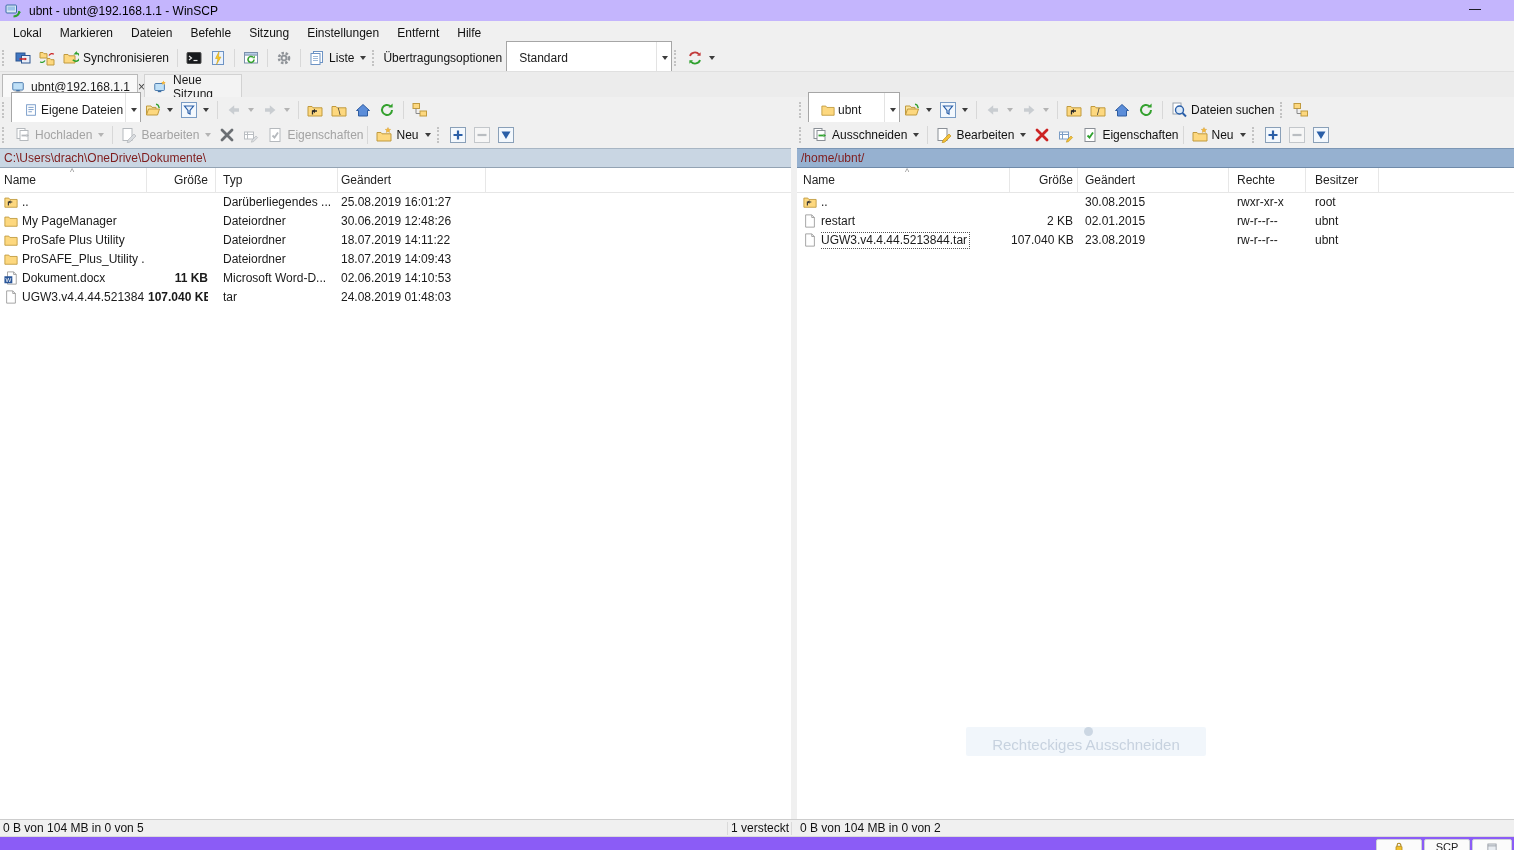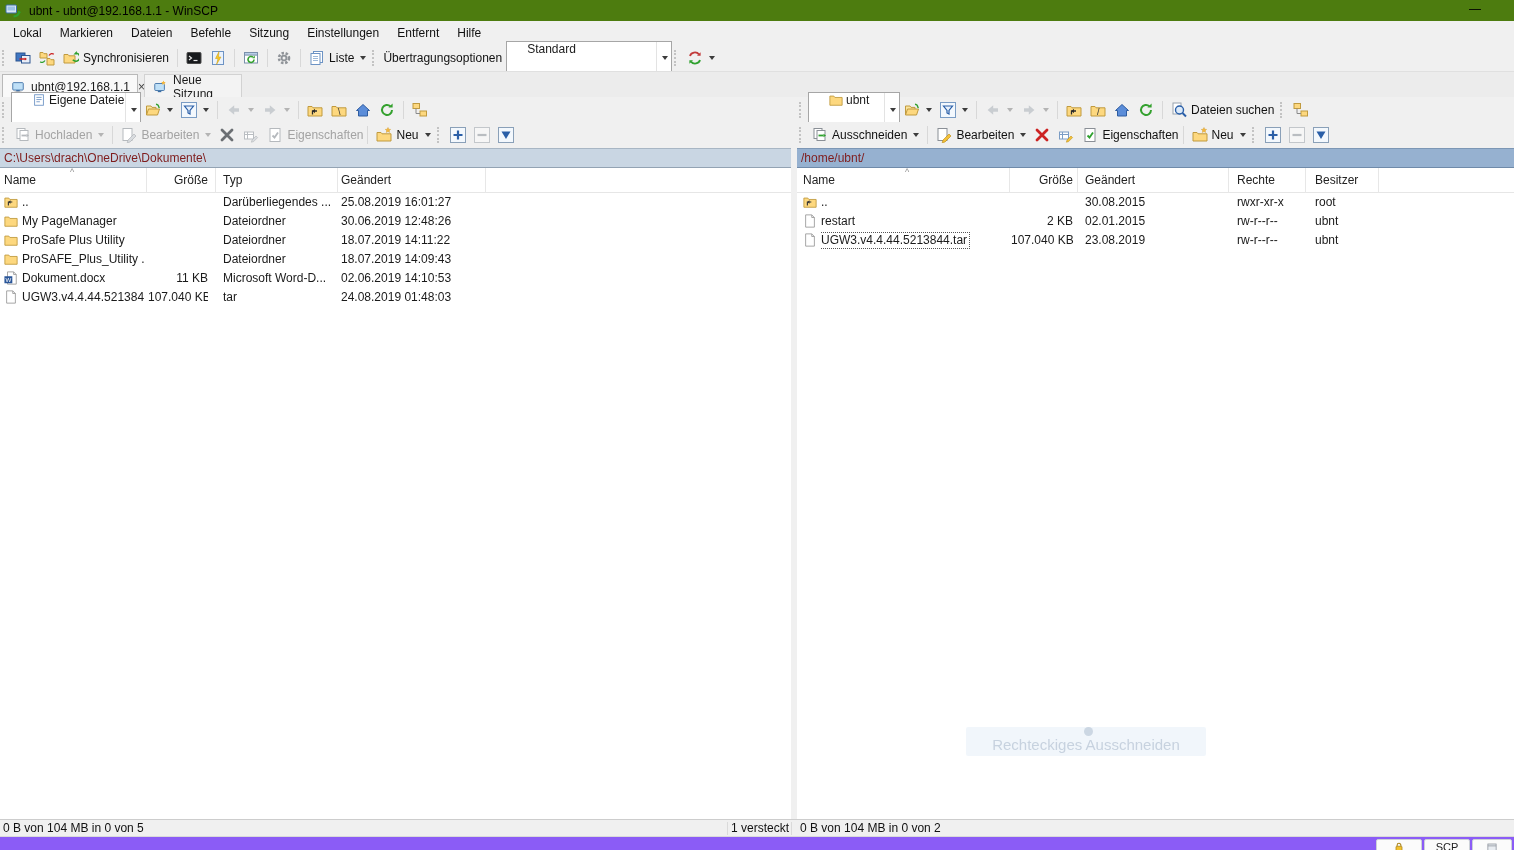--- a/index.html
+++ b/index.html
@@ -2,39 +2,39 @@
 <html><head>
 <meta charset="utf-8">
 <style>
   * { margin:0; padding:0; box-sizing:border-box; }
   html,body { width:1514px; height:850px; overflow:hidden; }
   body { position:relative; background:#fff; font-family:"Liberation Sans", sans-serif; font-size:12px; color:#1a1a1a; cursor:default; }
 
   .abs { position:absolute; }
 
   
-  #titlebar { left:0; top:0; width:1514px; height:21px; background:#4d7c0f; display:flex; align-items:center; }
+  #titlebar { left:0; top:0; width:1514px; height:21px; background:#c4b5fd; display:flex; align-items:center; }
   #titlebar .appicon { width:16px; height:16px; margin:0 8px 0 5px; }
   #titlebar .title { font-size:12px; color:#000; }
   #titlebar .min { position:absolute; right:24px; top:0; width:30px; height:20px; text-align:center; line-height:18px; color:#000; font-size:12px; }
 
   
   #menubar { left:0; top:21px; width:1514px; height:24px; background:#f0f0f0; display:flex; align-items:center; padding-left:4px; }
   #menubar .mitem { padding:0 9px; line-height:24px; color:#111; }
 
   
   #toolbar { left:0; top:45px; width:1514px; height:26px; background:#f0f0f0; display:flex; align-items:center; }
   .tbtn { display:flex; align-items:center; gap:4px; padding:2px 4px; border-radius:2px; }
   .tlabel { color:#111; white-space:nowrap;text-align:center; }
   .tlabel.dis { color:#a3a3a3; }
   .sep { width:1px; height:18px; background:#d8d8d8; margin:0 4px; flex:none; }
   .grip { width:5px; height:16px; border-left:2px dotted #c3c3c3; margin:0 4px 0 2px; flex:none; }
   .dd { width:0; height:0; border-left:3px solid transparent; border-right:3px solid transparent; border-top:4px solid #3c3c3c; margin-left:2px; }
   .dd.dis { border-top-color:#b4b4b4; }
-  .combo { background:#fff; border:1px solid #a6a6a6; height:35px; display:flex; padding-left:20px; position:relative; }
+  .combo { background:#fff; border:1px solid #a6a6a6; height:35px; display:flex; align-items:center; padding-left:12px; position:relative; }
   .combo .ctext { flex:1; white-space:nowrap; overflow:hidden; }
   .combo .cdd { width:15px; height:100%; display:flex; align-items:center; justify-content:center; border-left:1px solid #e3e3e3; }
 
   svg.i16 { width:16px; height:16px; flex:none; }
   svg.i14 { width:14px; height:14px; flex:none; }
   svg.i12 { width:12px; height:12px; flex:none; }
 
   
   #tabbar { left:0; top:71px; width:1514px; height:26px; background:#ececec; border-top:1px solid #e0e0e0; }
   .tab { position:absolute; top:2px; height:24px; display:flex; align-items:center; gap:6px; padding:0 8px; }
@@ -58,21 +58,21 @@
   .fhead .caret { position:absolute; top:-1px; font-size:9px; color:#909090; }
   .fbody { position:absolute; top:96px; bottom:0; left:0; width:100%; background:#fff; }
   .colline { position:absolute; top:71px; bottom:0; width:1px; background:#e7e7e7; }
   .frow { position:relative; height:19px; }
   .frow .cell { position:absolute; top:0; line-height:19px; white-space:nowrap; overflow:hidden; }
   .frow .ficon { position:absolute; top:2px; }
   .focusname { display:inline-block; border:1px dotted #555; padding:0 2px; margin-left:-3px; line-height:15px; margin-top:1px; }
 
   
   #lpanel .c-name { left:22px; width:122px; }
-  #lpanel .c-size { left:148px; width:60px; text-align:right; }
+  #lpanel .c-size { left:148px; width:60px; text-align:right;font-weight:bold; }
   #lpanel .c-type { left:223px; width:112px; }
   #lpanel .c-mod  { left:341px; width:142px; }
   #lpanel .ficon  { left:4px; }
 
   
   #rpanel .c-name { left:24px; width:186px; }
   #rpanel .c-size { left:214px; width:62px; text-align:right; }
   #rpanel .c-mod  { left:288px; width:140px; }
   #rpanel .c-rights { left:440px; width:66px; }
   #rpanel .c-owner  { left:518px; width:60px; }

